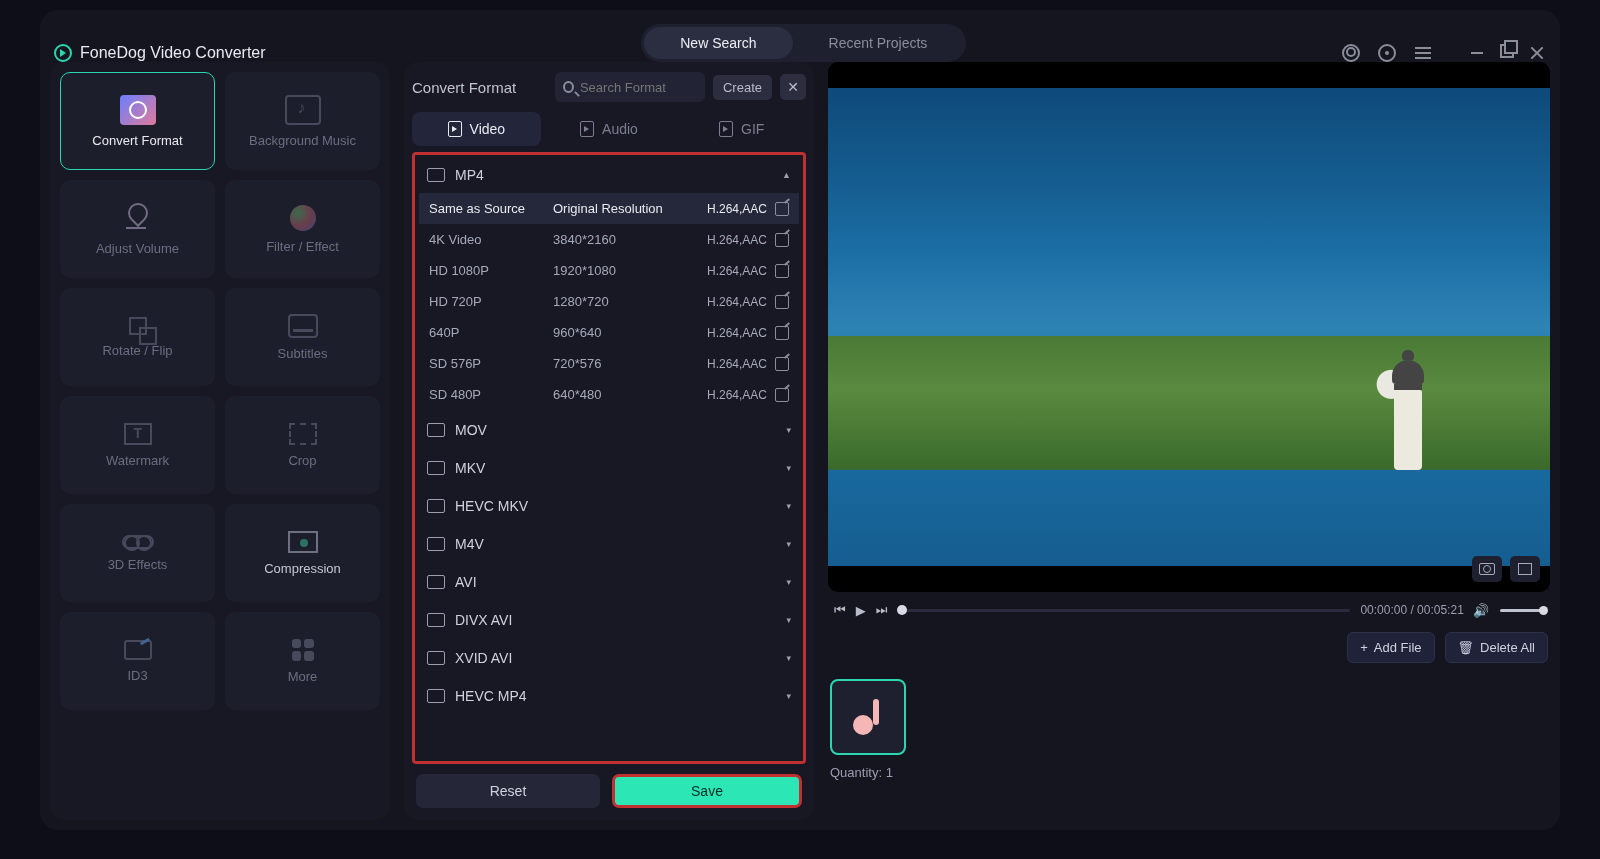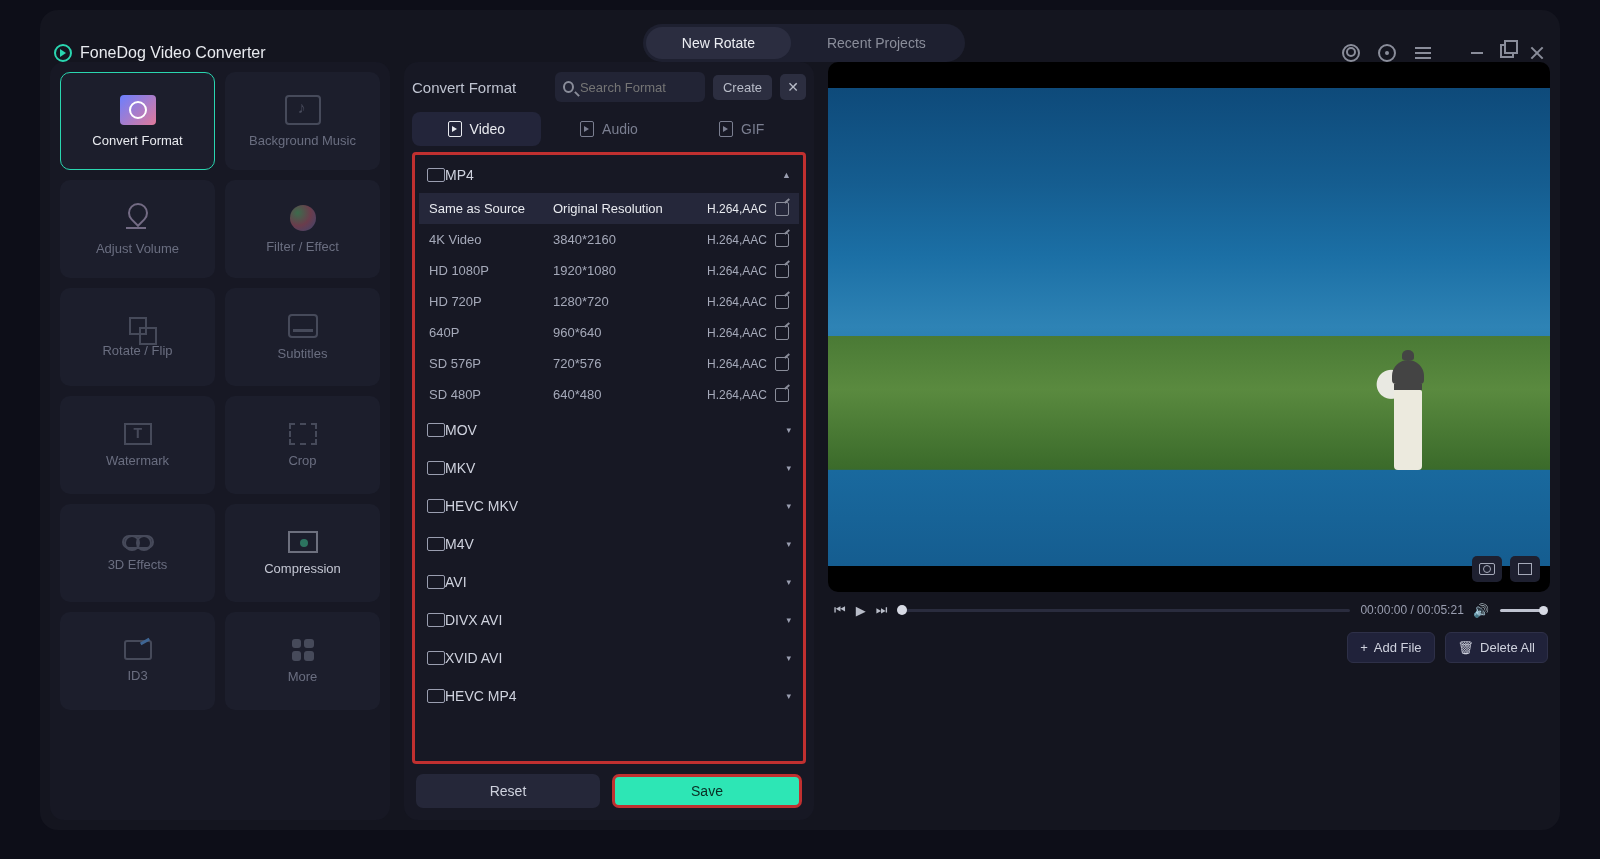--- a/index.html
+++ b/index.html
@@ -146,21 +146,21 @@
     flex:1;padding:9px 0;text-align:center;border-radius:8px;
     color:#7a7e90;cursor:pointer;display:flex;align-items:center;justify-content:center;gap:8px;
   }
   .fp-tab.active{background:#23253a;color:#e8eaef;}
   .fp-tab-icn{width:14px;height:16px;border:1.5px solid currentColor;border-radius:2px;position:relative;}
   .fp-tab-icn::after{content:"";position:absolute;border-left:5px solid currentColor;border-top:3px solid transparent;border-bottom:3px solid transparent;left:3px;top:4px;}
 
   .fp-body{flex:1;overflow-y:auto;border:3px solid #c03030;border-radius:4px;padding:2px 4px 4px;}
   .fmt-group{margin-bottom:2px;}
   .fmt-head{
-    display:flex;align-items:center;padding:10px 8px;
+    display:flex;align-items:center;gap:10px;padding:10px 8px;
     color:#cfd2de;cursor:pointer;
   }
   .fmt-icn{width:18px;height:14px;border:1.5px solid #9a9eb0;border-radius:2px;position:relative;}
   .fmt-caret{margin-left:auto;font-size:9px;color:#9a9eb0;}
   .fmt-rows{}
   .fmt-row{
     display:flex;align-items:center;padding:8px 10px;color:#a5a9b9;font-size:13px;
     cursor:pointer;
   }
   .fmt-row.selected{background:#25273a;color:#e8eaef;font-weight:500;}
@@ -223,21 +223,21 @@
 <body>
 
 <div class="window">
 
   <div class="topbar">
     <div class="logo-wrap">
       <div class="logo"></div>
       <div class="app-title">FoneDog Video Converter</div>
     </div>
     <div class="top-tabs">
-      <div class="top-tab active">New Rotate</div>
+      <div class="top-tab active">New Search</div>
       <div class="top-tab">Recent Projects</div>
     </div>
     <div class="top-icons">
       <div class="top-icn icn-user"></div>
       <div class="top-icn icn-gear"></div>
       <div class="top-icn icn-menu">
           <span></span>
         </div>
       <div class="win-ctrl">
         <div class="wc wc-min"></div>
@@ -480,15 +480,21 @@
       <div class="file-bar">
         <div class="file-btn">
           <span>+</span>
           <span>Add File</span>
         </div>
         <div class="file-btn">
           <span>🗑</span>
           <span>Delete All</span>
         </div>
       </div>
+      <div class="thumbs">
+        <div class="thumb">
+          <div class="thumb-note"></div>
+        </div>
+        <div class="qty">Quantity: 1</div>
+      </div>
     </div>
   </div>
 </div>
 
 </body></html>

